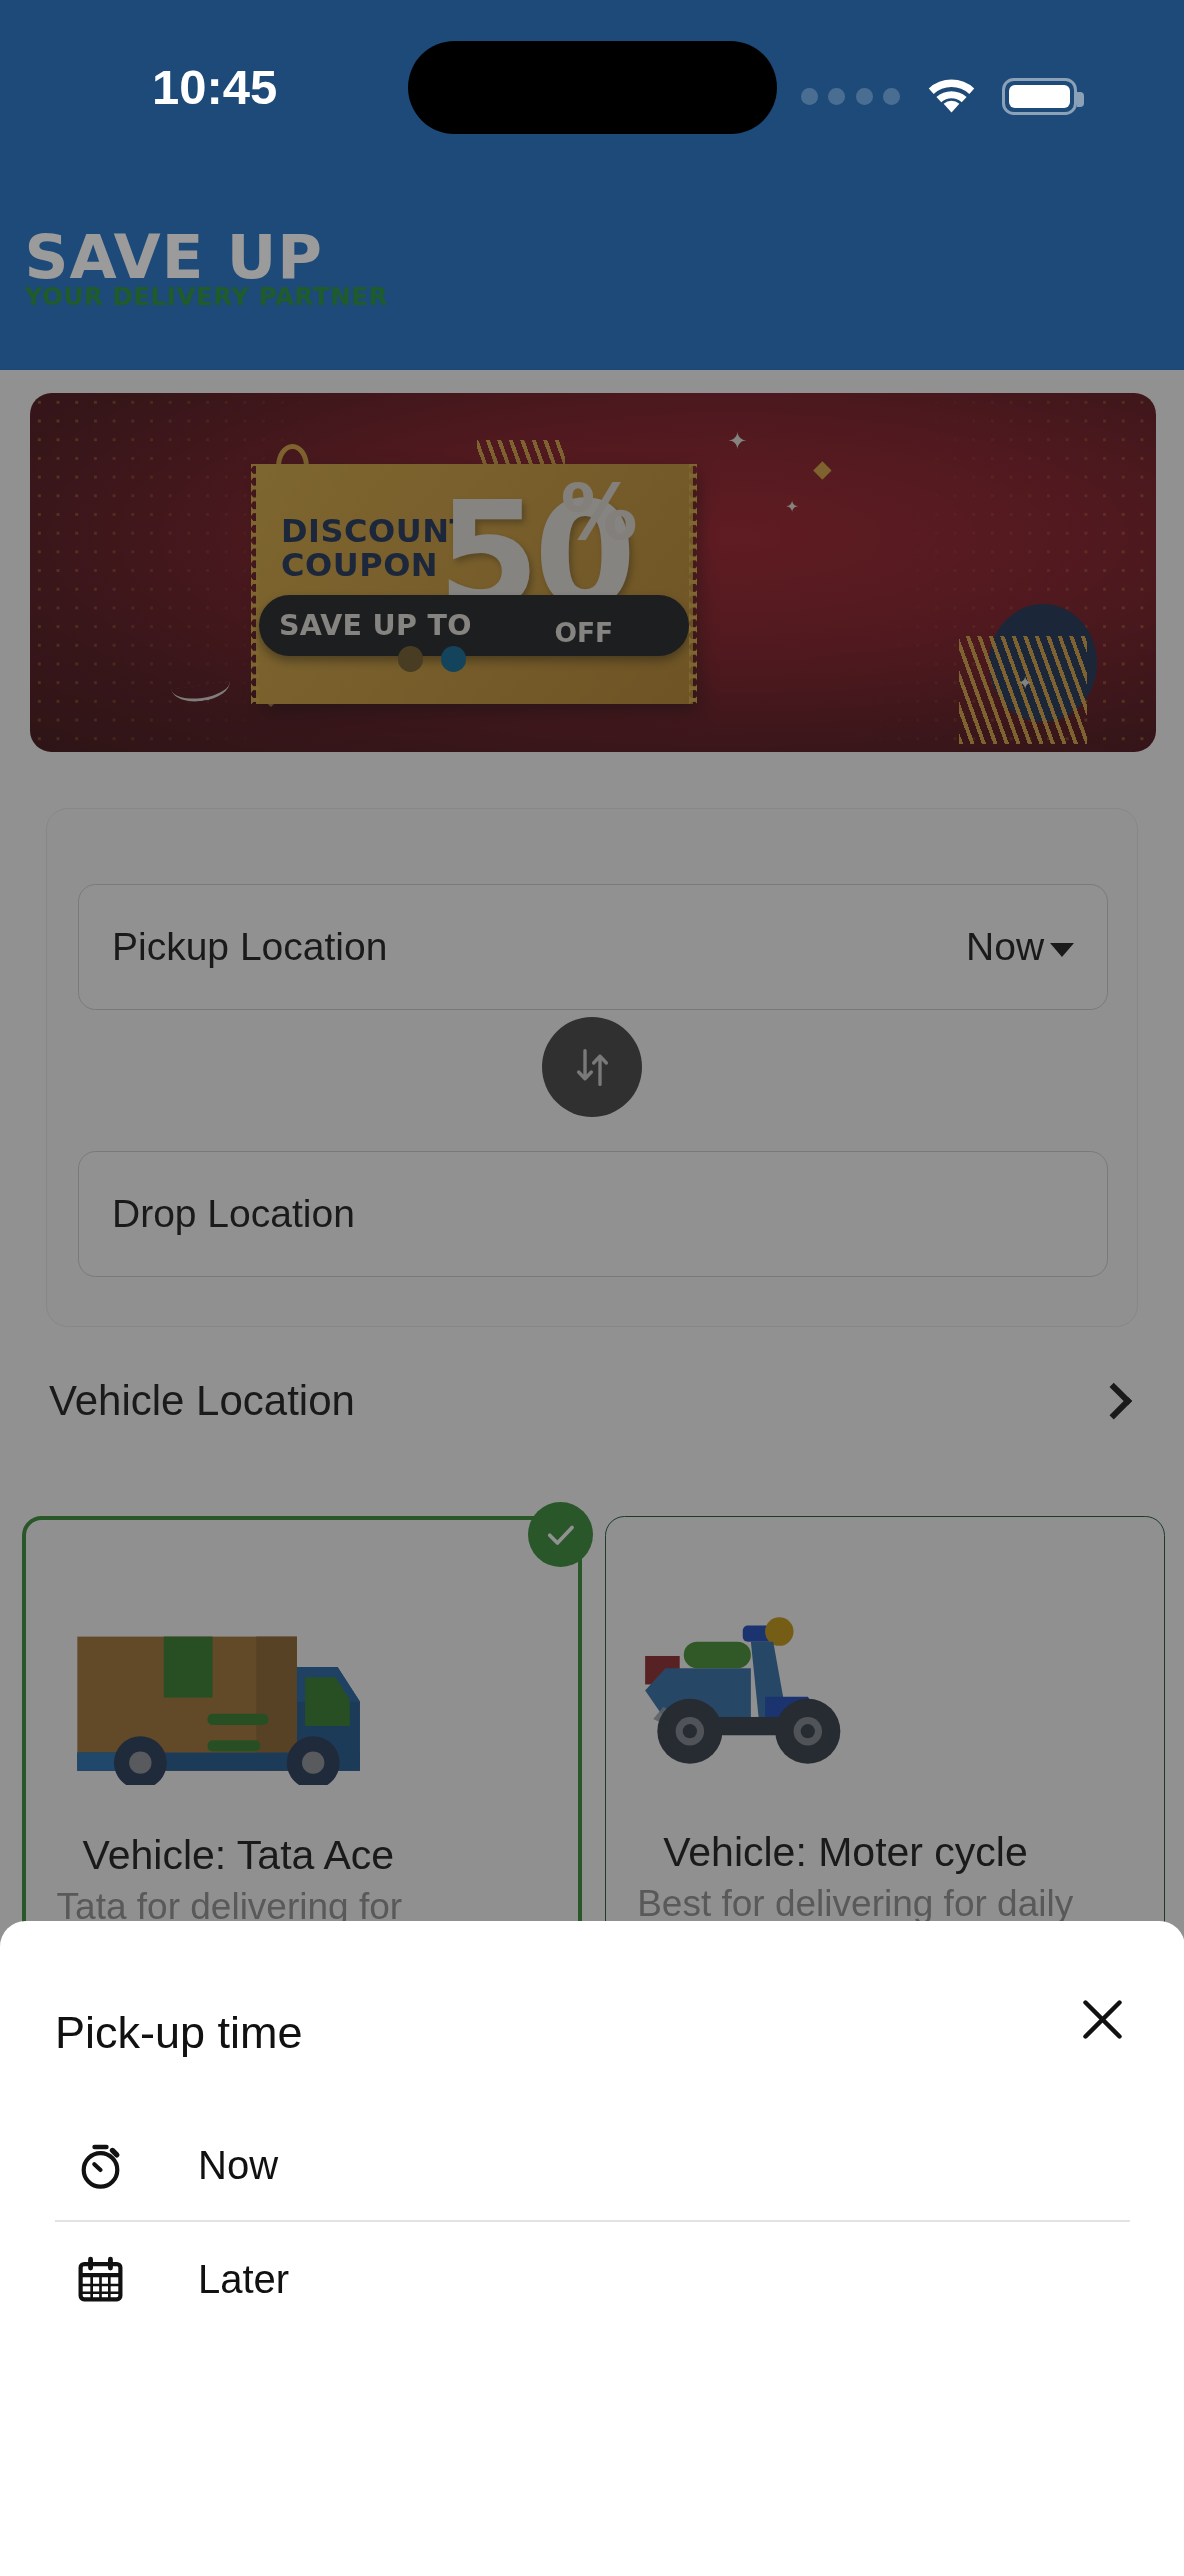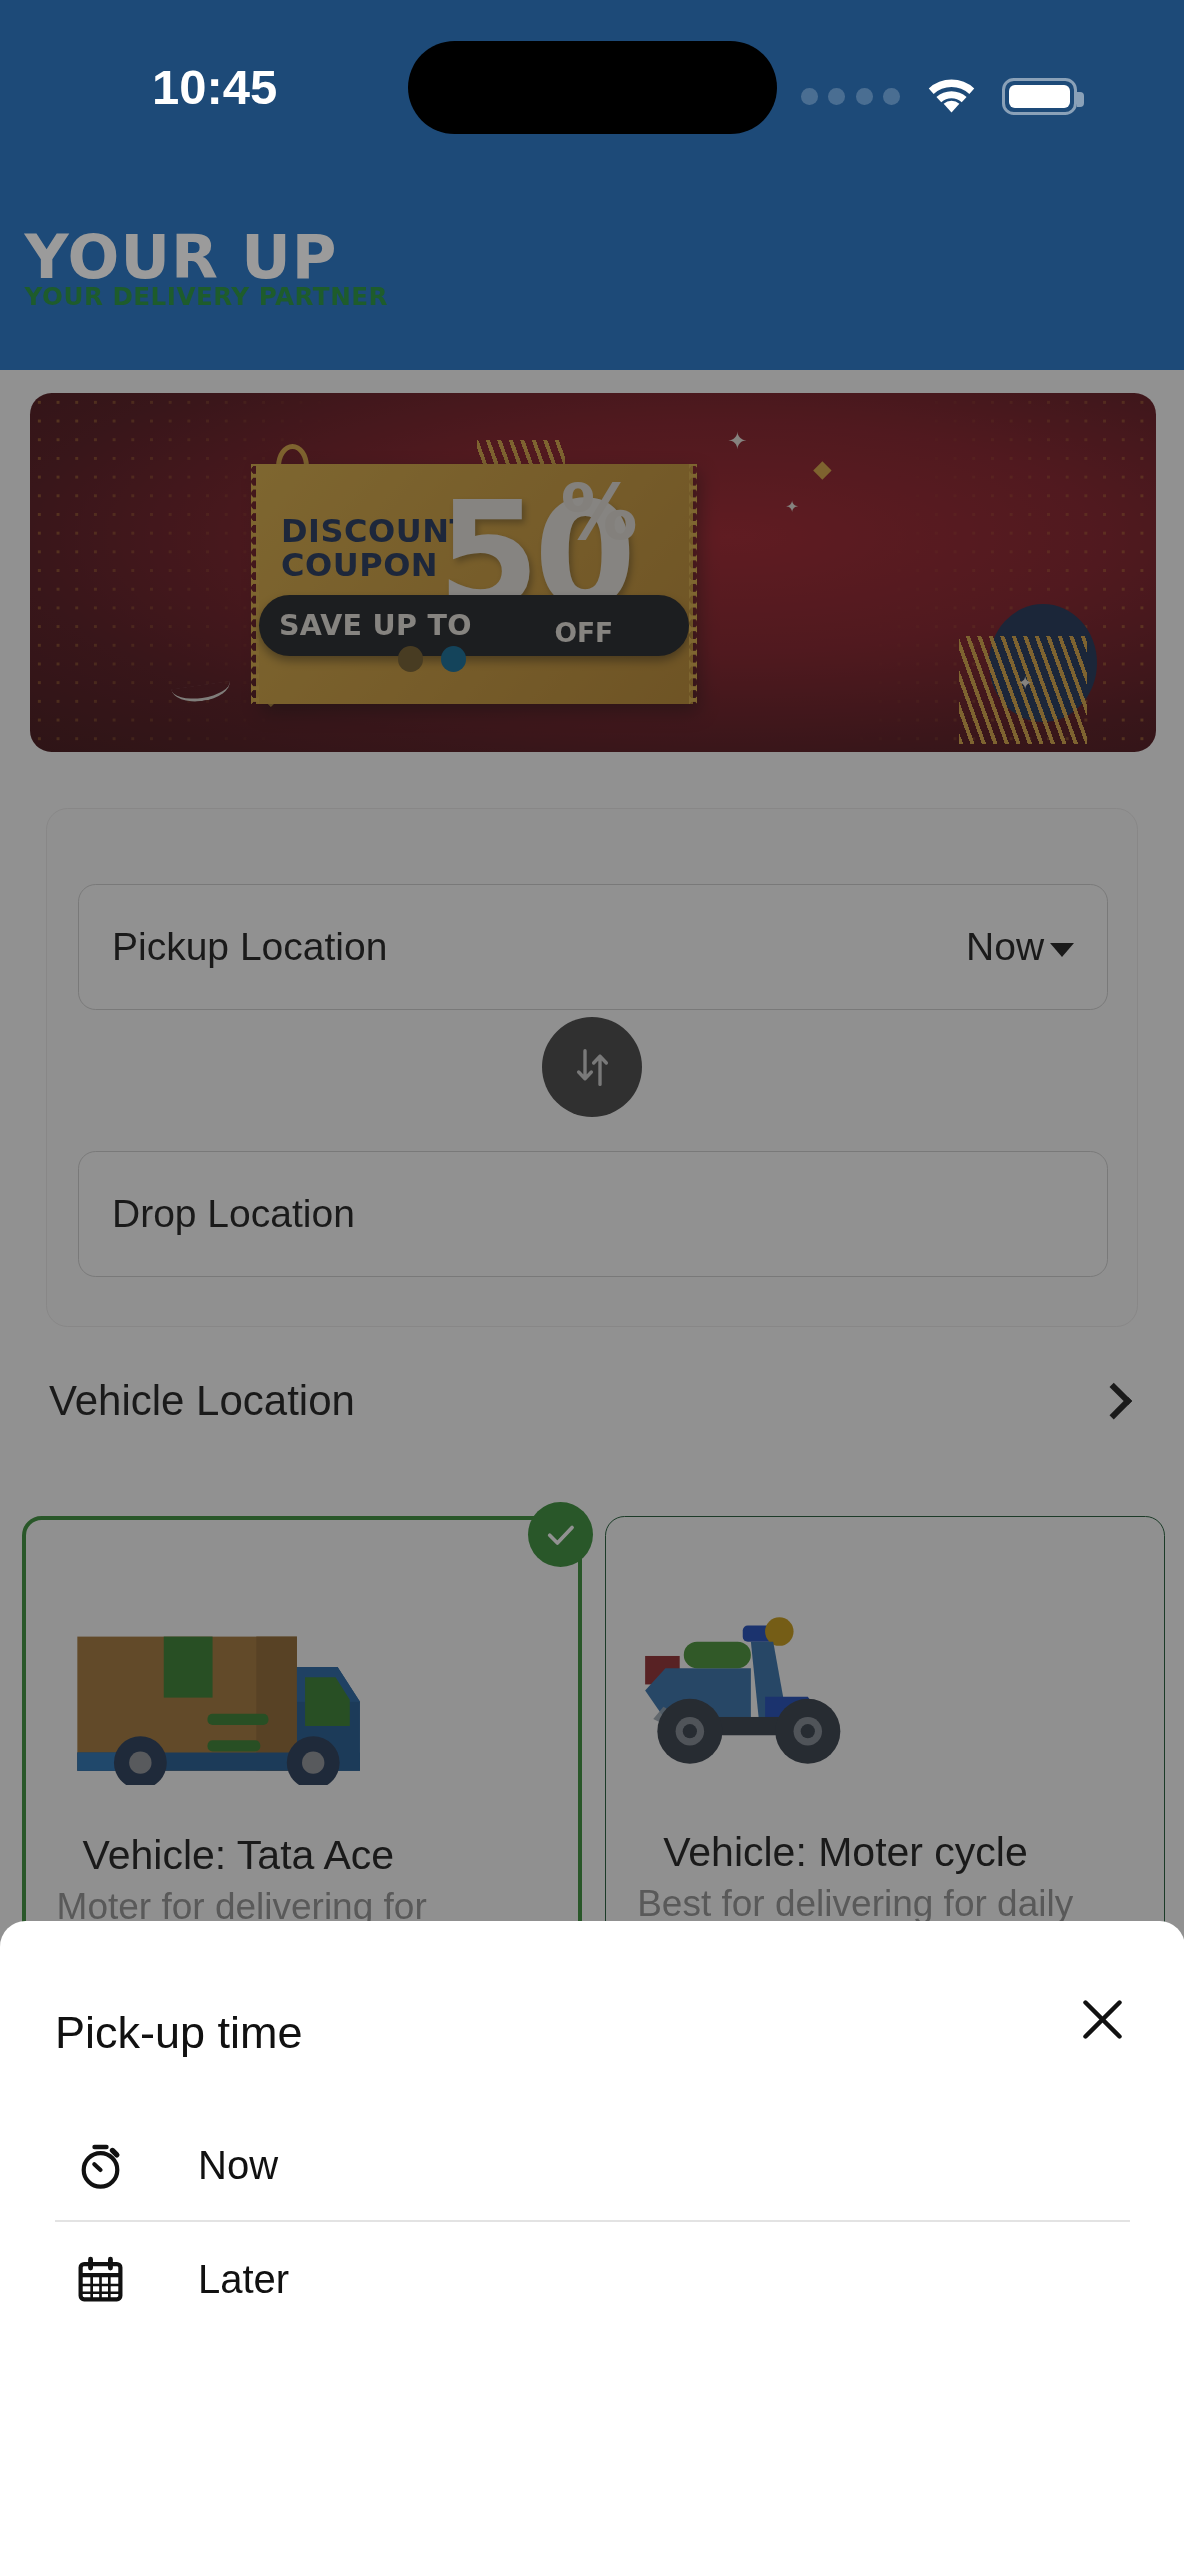--- a/index.html
+++ b/index.html
@@ -267,21 +267,21 @@
             <path d="M1.3 5.2 a15.8 15.8 0 0 1 21.4 0 l-2.3 2.6 a12.4 12.4 0 0 0 -16.8 0 Z" fill="#fff"></path>
           </svg>
         </span>
         <span class="batt">
             <i></i>
           </span>
       </div>
     </div>
 
     <div class="logo-wrap">
-      <div class="logo-main">YOUR UP</div>
+      <div class="logo-main">SAVE UP</div>
       <div class="logo-sub">YOUR DELIVERY PARTNER</div>
     </div>
 
     <div class="banner">
       <div class="dotpat"></div>
       <div class="b-ring"></div>
       <div class="b-bigcircle"></div>
       <div class="b-navy1"></div>
       <div class="b-navy2"></div>
       <div class="b-stripes"></div>
@@ -357,21 +357,21 @@
             <path d="M244 76 h30 l14 22 v26 h-44 Z" fill="#2c7a25"></path>
             <rect x="20" y="150" width="278" height="18" fill="#14538f"></rect>
             <rect x="20" y="150" width="40" height="18" fill="#1d6cb3"></rect>
             <circle cx="82" cy="160" r="26" fill="#1b3050"></circle>
               <circle cx="82" cy="160" r="11" fill="#8d9096"></circle>
             <circle cx="252" cy="160" r="26" fill="#1b3050"></circle>
               <circle cx="252" cy="160" r="11" fill="#8d9096"></circle>
           </svg>
         </div>
         <div class="veh-name">Vehicle: Tata Ace</div>
-        <div class="veh-desc">Moter for delivering for</div>
+        <div class="veh-desc">Tata for delivering for</div>
       </div>
 
       <div class="veh-card">
         <div class="veh-art">
           <svg viewBox="0 0 300 180" width="305" height="187">
             <rect x="8" y="58" width="34" height="28" fill="#8d2024"></rect>
             <path d="M28 70 h84 v48 h-86 l-18 -26 Z" fill="#2b6aa8"></path>
             <rect x="46" y="44" width="66" height="26" rx="13" fill="#3e8f2c"></rect>
             <rect x="104" y="28" width="34" height="16" rx="5" fill="#1342b8"></rect>
             <circle cx="140" cy="34" r="14" fill="#c79709"></circle>

